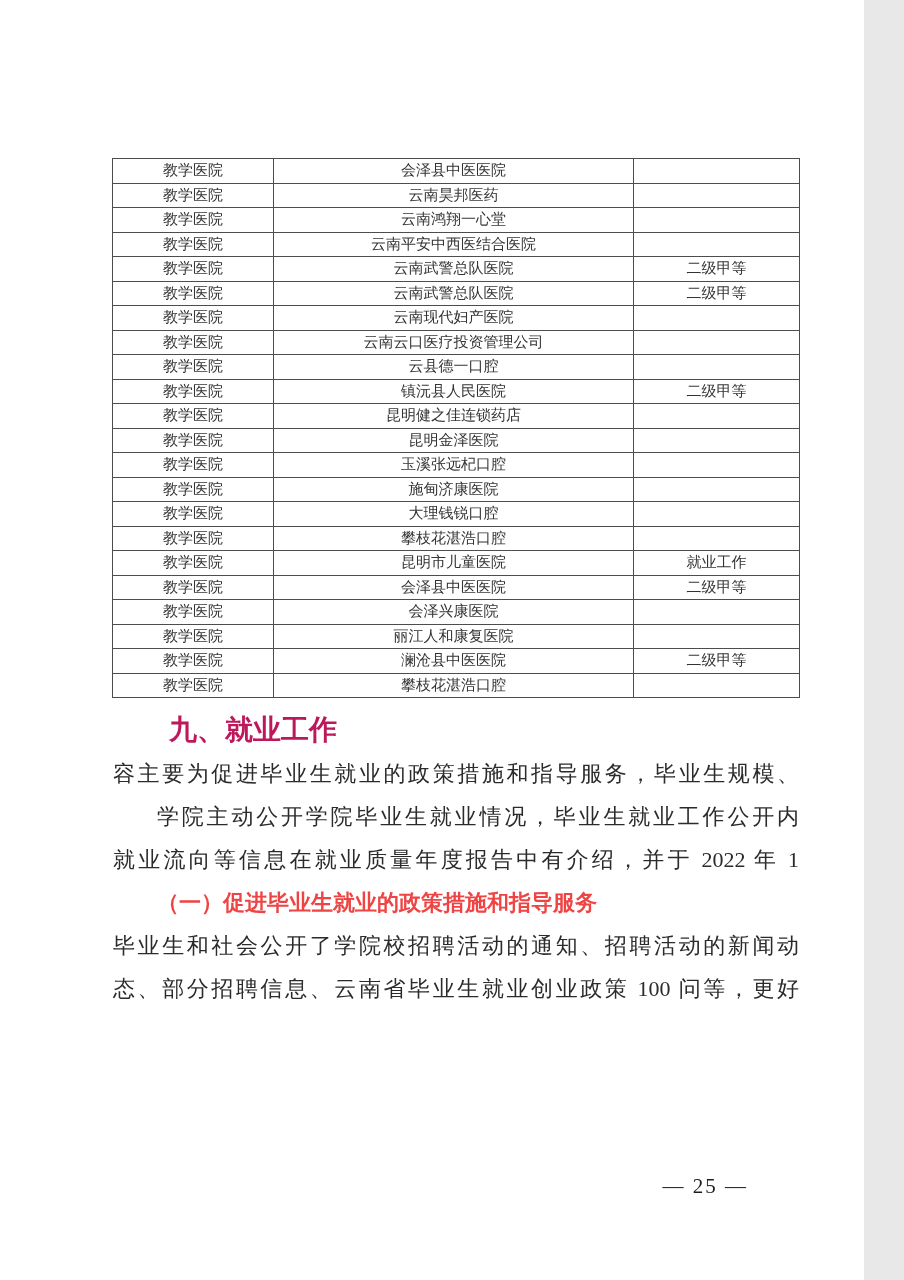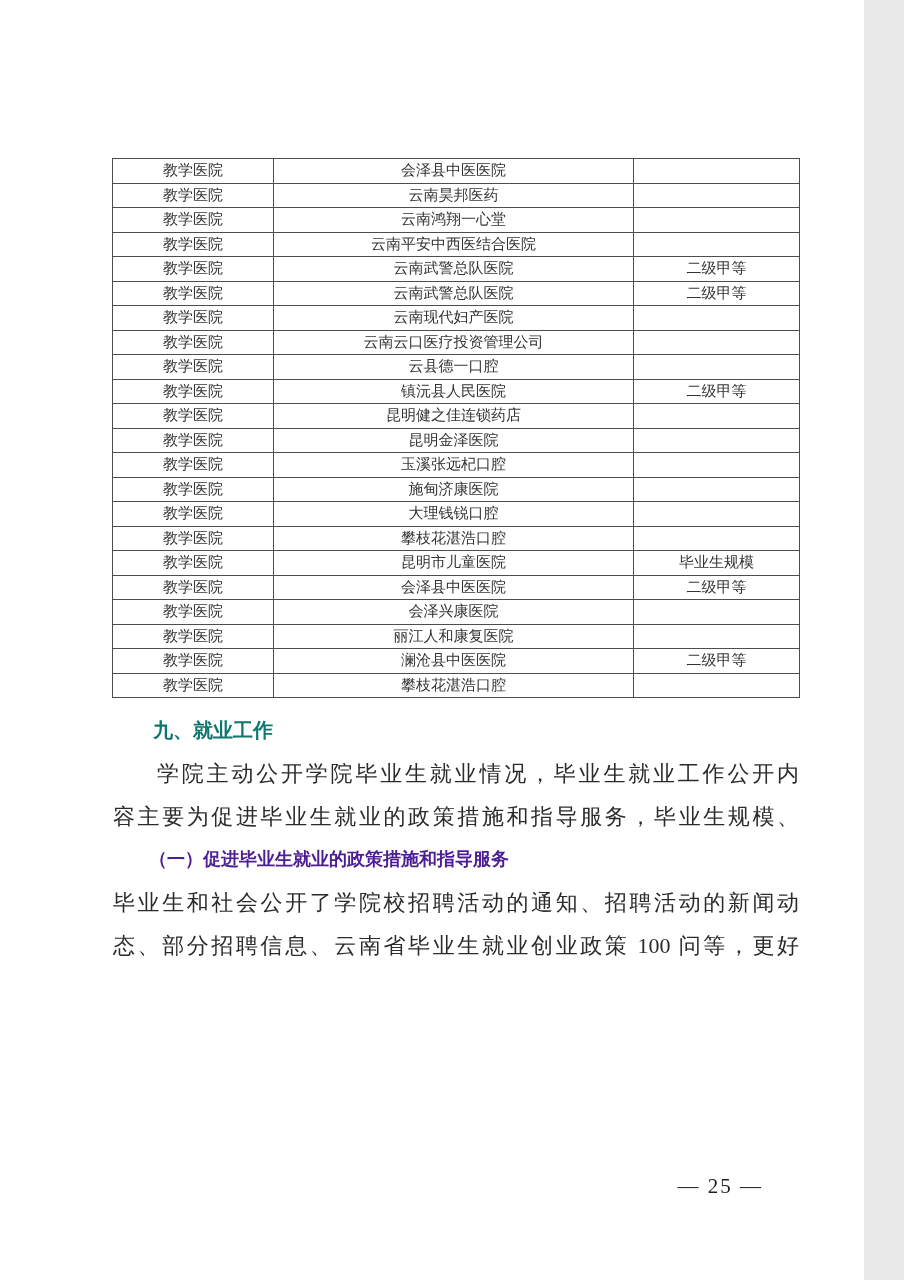--- a/index.html
+++ b/index.html
@@ -40,47 +40,47 @@
   .text-block {
     position: absolute;
     left: 113px;
     top: 708px;
     width: 686px;
     color: #262626;
   }
   .h1 {
     font-family: "Liberation Sans", sans-serif;
     font-weight: bold;
-    font-size: 20px;
+    font-size: 28px;
     line-height: 44px;
     text-indent: 2em;
-    color: #0f766e;
+    color: #be185d;
   }
   .h2 {
     font-family: "Liberation Serif", serif;
     font-weight: bold;
-    font-size: 18px;
+    font-size: 22px;
     line-height: 43px;
     text-indent: 2em;
-    color: #4c1d95;
+    color: #ef4444;
   }
   .para .line {
     font-size: 22px;
     line-height: 43px;
     text-align: justify;
     text-align-last: justify;
     color: #2b2b2b;
   }
   .para .line.first { text-indent: 2em; }
   .para .line.last-left { text-align-last: left; }
   
   .pagenum {
     position: absolute;
     top: 1172px;
-    right: 101px;
+    right: 116px;
     font-size: 21px;
     line-height: 28px;
     color: #1d1d1d;
     font-family: "Liberation Serif", serif;
     letter-spacing: 2px;
     text-align: center;
   }
 </style>
 </head>
 <body>
@@ -170,21 +170,21 @@
           <td></td>
         </tr>
         <tr>
           <td>教学医院</td>
           <td>攀枝花湛浩口腔</td>
           <td></td>
         </tr>
         <tr>
           <td>教学医院</td>
           <td>昆明市儿童医院</td>
-          <td>毕业生规模</td>
+          <td>就业工作</td>
         </tr>
         <tr>
           <td>教学医院</td>
           <td>会泽县中医医院</td>
           <td>二级甲等</td>
         </tr>
         <tr>
           <td>教学医院</td>
           <td>会泽兴康医院</td>
           <td></td>
@@ -204,22 +204,23 @@
           <td>攀枝花湛浩口腔</td>
           <td></td>
         </tr>
       </tbody>
   </table>
 
   <div class="text-block">
     <div class="h1">九、就业工作</div>
 
     <div class="para">
+        <div class="line">容主要为促进毕业生就业的政策措施和指导服务，毕业生规模、</div>
         <div class="line first">学院主动公开学院毕业生就业情况，毕业生就业工作公开内</div>
-        <div class="line">容主要为促进毕业生就业的政策措施和指导服务，毕业生规模、</div>
+        <div class="line">就业流向等信息在就业质量年度报告中有介绍，并于 2022 年 1</div>
       </div>
 
     <div class="h2">（一）促进毕业生就业的政策措施和指导服务</div>
 
     <div class="para">
         <div class="line">毕业生和社会公开了学院校招聘活动的通知、招聘活动的新闻动</div>
         <div class="line">态、部分招聘信息、云南省毕业生就业创业政策 100 问等，更好</div>
       </div>
   </div>
 

